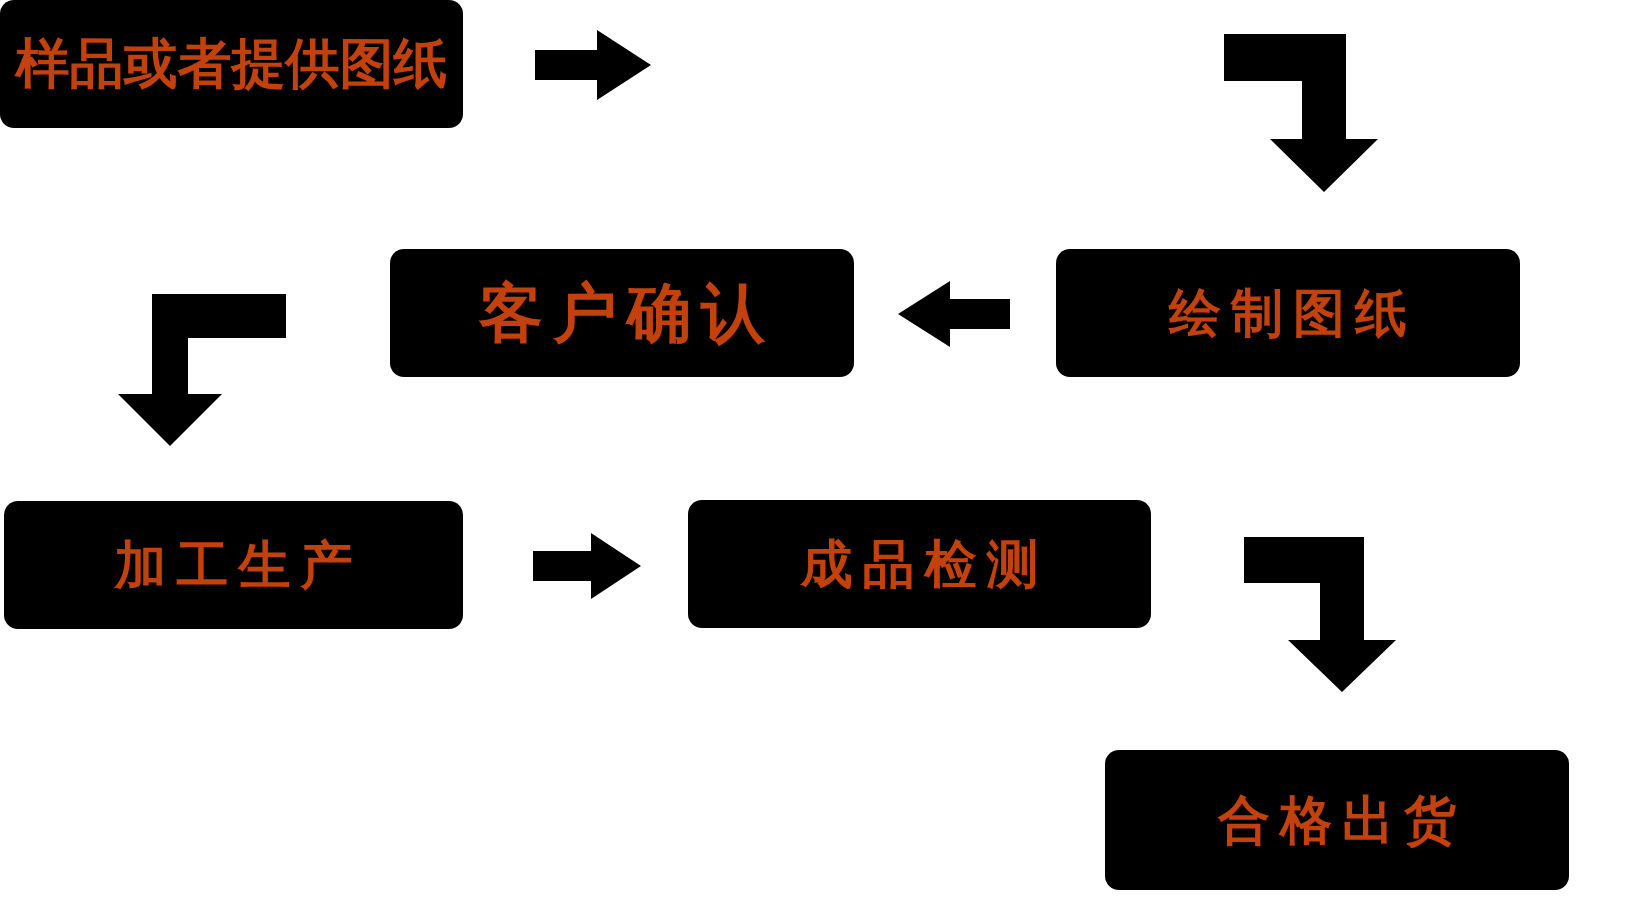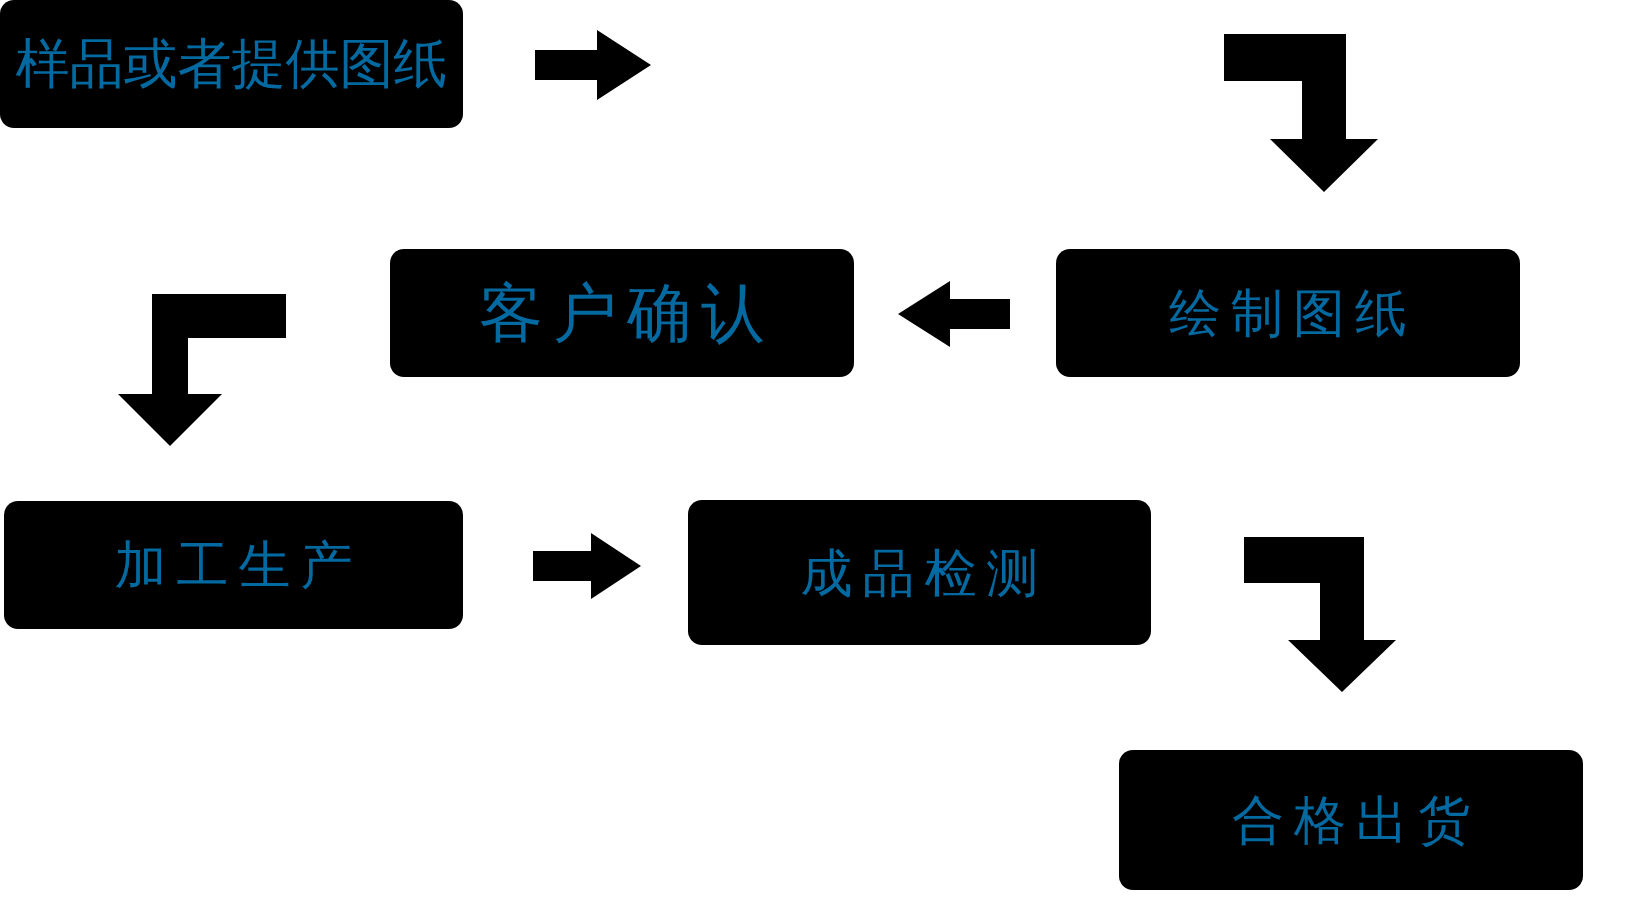--- a/index.html
+++ b/index.html
@@ -20,23 +20,23 @@
     background: #000000;
     border-radius: 14px;
     display: flex;
     align-items: center;
     justify-content: center;
     color: #ffffff;
     box-sizing: border-box;
     line-height: 1;
   }
   .node-label {
-    color: #0369a1;
+    color: #c2410c;
     white-space: nowrap;
-    font-weight: 400;
+    font-weight: 700;
   }
   
   .ls-0 { letter-spacing: 0px; }
   .ls-1 { letter-spacing: 10px; padding-left: 10px; }
 
   .arrow {
     position: absolute;
   }
   .arrow svg { display: block; }
 </style>
@@ -85,27 +85,27 @@
   <div class="node" style="left:4px; top:501px; width:459px; height:128px;">
     <span class="node-label ls-1" style="font-size:52px;">加工生产</span>
   </div>
 
   <div class="arrow" style="left:533px; top:533px; width:108px; height:66px;">
     <svg width="108" height="66" viewBox="0 0 108 66" aria-hidden="true">
       <path d="M0,18 L58,18 L58,0 L108,33 L58,66 L58,48 L0,48 Z" fill="#000000"></path>
     </svg>
   </div>
 
-  <div class="node" style="left:688px; top:500px; width:463px; height:145px;">
+  <div class="node" style="left:688px; top:500px; width:463px; height:128px;">
     <span class="node-label ls-1" style="font-size:52px;">成品检测</span>
   </div>
 
   <div class="arrow" style="left:1244px; top:537px; width:168px; height:155px;">
     <svg width="168" height="155" viewBox="0 0 168 155" aria-hidden="true">
       <path d="M0,0 L120,0 L120,103 L152,103 L98,155 L44,103 L76,103 L76,46 L0,46 Z" fill="#000000"></path>
     </svg>
   </div>
 
-  <div class="node" style="left:1105px; top:750px; width:464px; height:140px;margin-left:14px;">
+  <div class="node" style="left:1105px; top:750px; width:464px; height:140px;">
     <span class="node-label ls-1" style="font-size:52px;">合格出货</span>
   </div>
 
 </div>
 
 </body></html>

